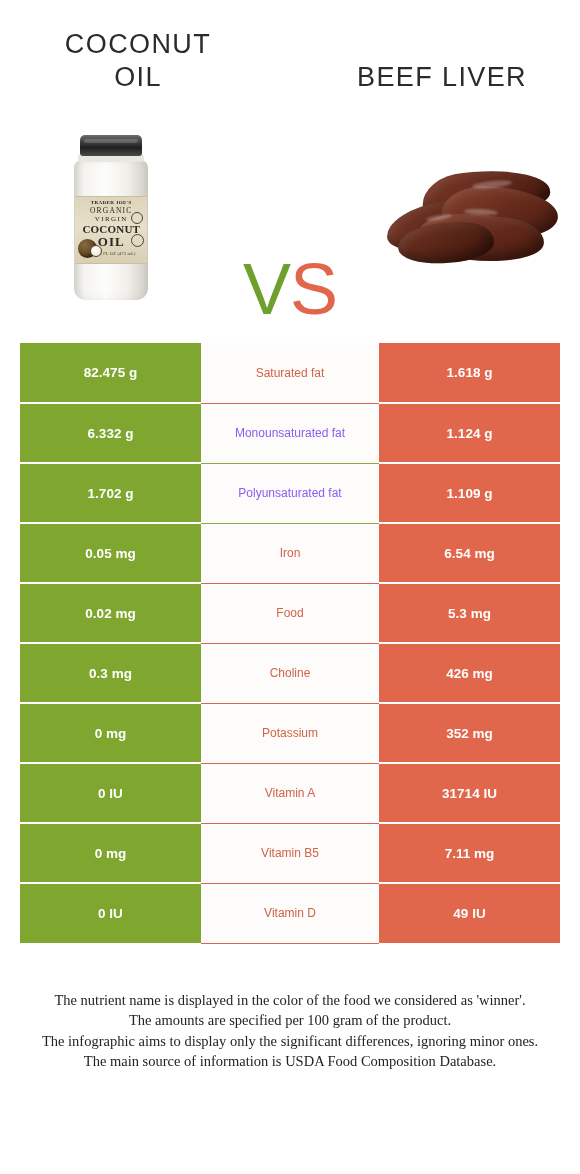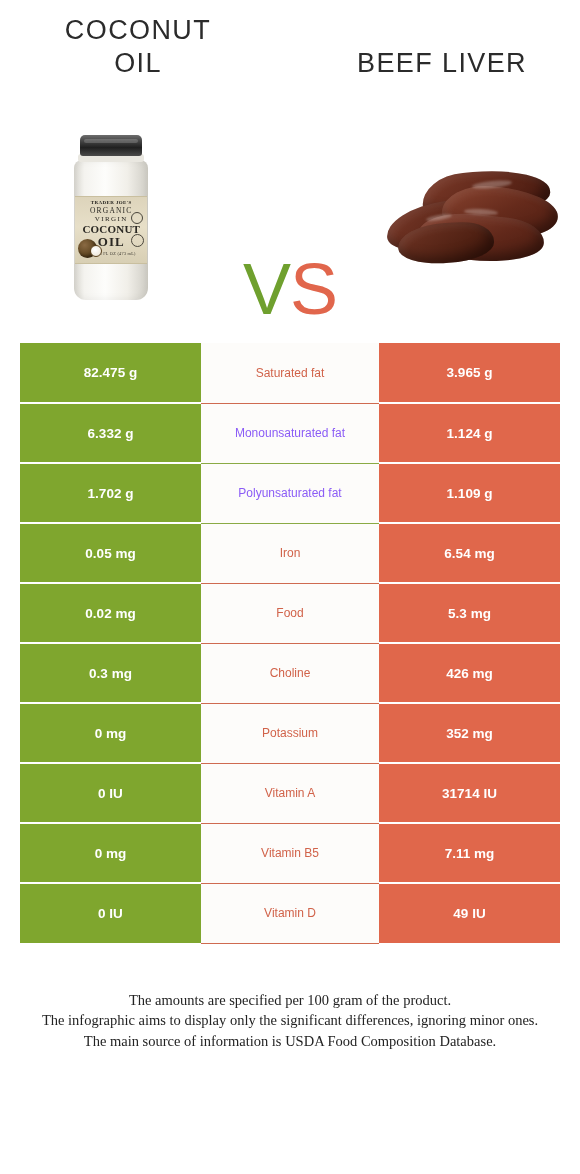--- a/index.html
+++ b/index.html
@@ -15,21 +15,21 @@
     overflow: hidden;
     position: relative;
   }
 
   
   .header {
     display: flex;
     width: 100%;
     height: 110px;
     box-sizing: border-box;
-    padding-top: 14px;
+    padding-top: 28px;
     gap: 28px;
   }
   .header-cell {
     flex: 1 1 50%;
     display: flex;
     align-items: flex-start;
     justify-content: center;
     padding: 0 10px;
     box-sizing: border-box;
   }
@@ -373,21 +373,21 @@
 <table class="table">
   <colgroup>
     <col class="col-left">
       <col class="col-mid">
       <col class="col-right">
   </colgroup>
   <tbody id="table-body">
       <tr>
         <td class="val-left">82.475 g</td>
         <td class="nutrient win-orange">Saturated fat</td>
-        <td class="val-right">3.965 g</td>
+        <td class="val-right">1.618 g</td>
       </tr>
       <tr>
         <td class="val-left">6.332 g</td>
         <td class="nutrient win-green">Monounsaturated fat</td>
         <td class="val-right">1.124 g</td>
       </tr>
       <tr>
         <td class="val-left">1.702 g</td>
         <td class="nutrient win-green">Polyunsaturated fat</td>
         <td class="val-right">1.109 g</td>
@@ -424,16 +424,17 @@
       </tr>
       <tr>
         <td class="val-left">0 IU</td>
         <td class="nutrient win-orange">Vitamin D</td>
         <td class="val-right">49 IU</td>
       </tr>
     </tbody>
 </table>
 
 <div class="footer">
+  <p>The nutrient name is displayed in the color of the food we considered as 'winner'.</p>
   <p>The amounts are specified per 100 gram of the product.</p>
   <p>The infographic aims to display only the significant differences, ignoring minor ones.</p>
   <p>The main source of information is USDA Food Composition Database.</p>
 </div>
 
 </body></html>

